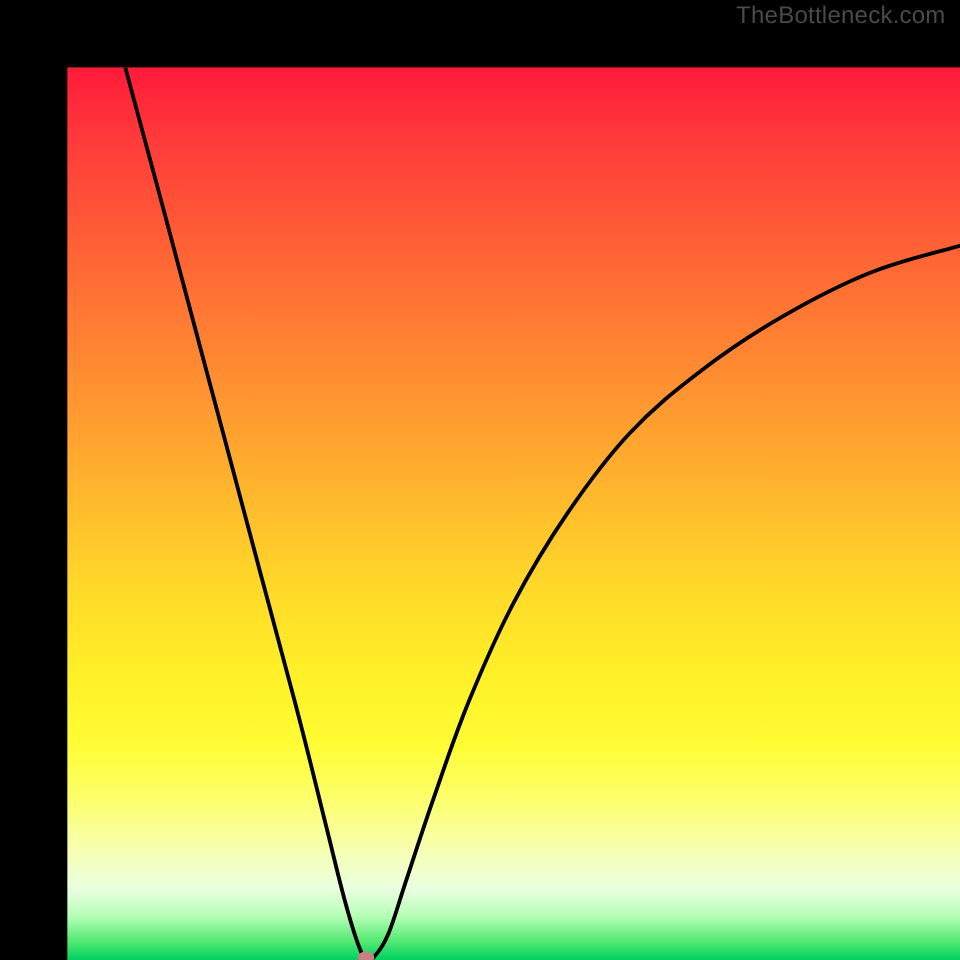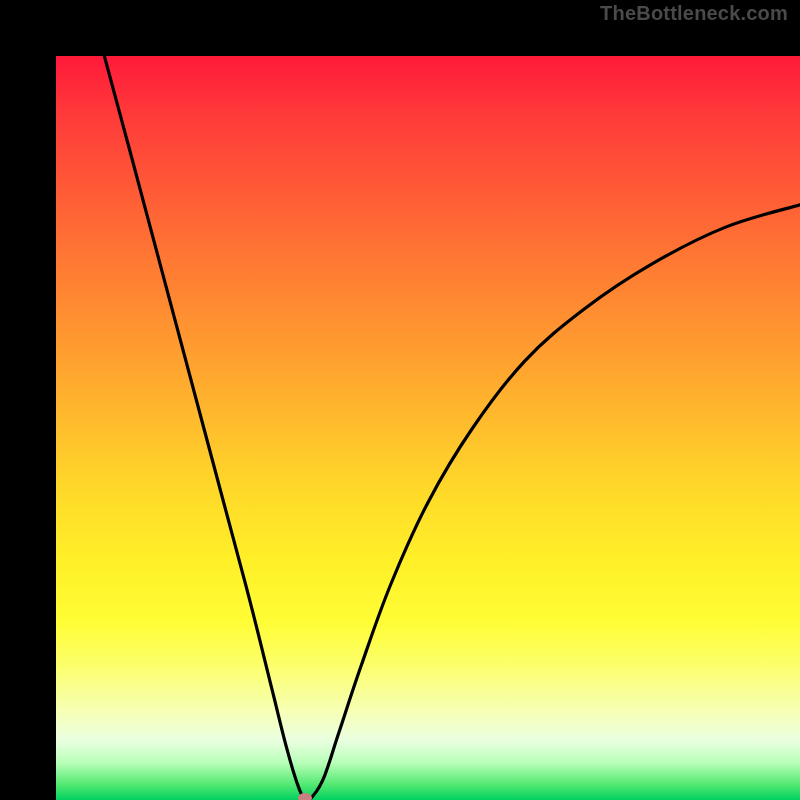--- a/index.html
+++ b/index.html
@@ -65,21 +65,21 @@
     background: #c98080;
     border-radius: 50%;
     transform: translate(-50%, -50%);
   }
   .watermark {
     position: absolute;
     top: 2px;
     right: 12px;
     color: #4a4a4a;
     font-size: 20px;
-    font-weight: 700;
+    font-weight: 400;
     z-index: 10;
     letter-spacing: 0.2px;
   }
 </style>
 </head>
 <body>
 
 <div class="watermark">TheBottleneck.com</div>
 
 <div class="chart-frame">

